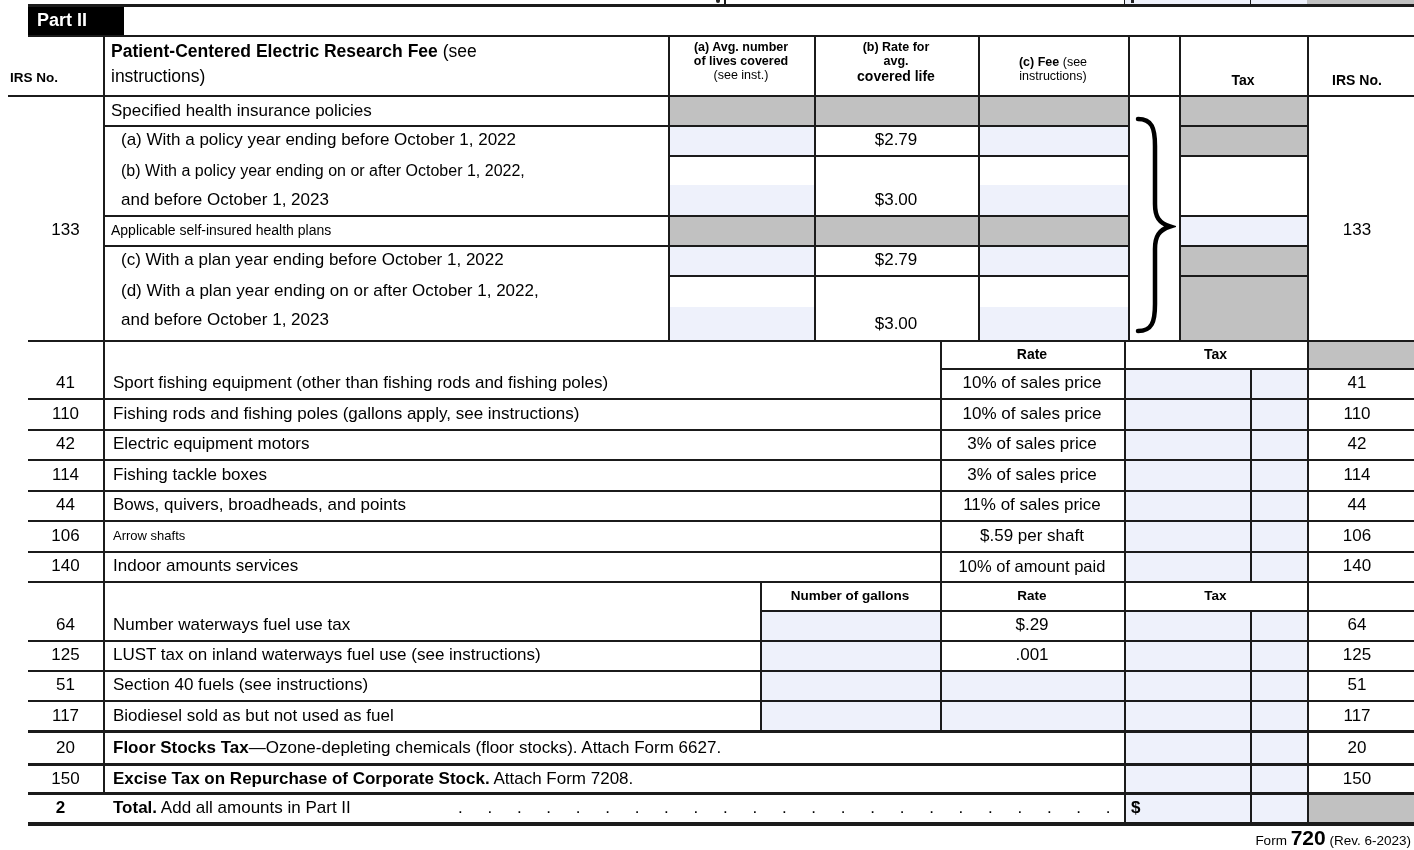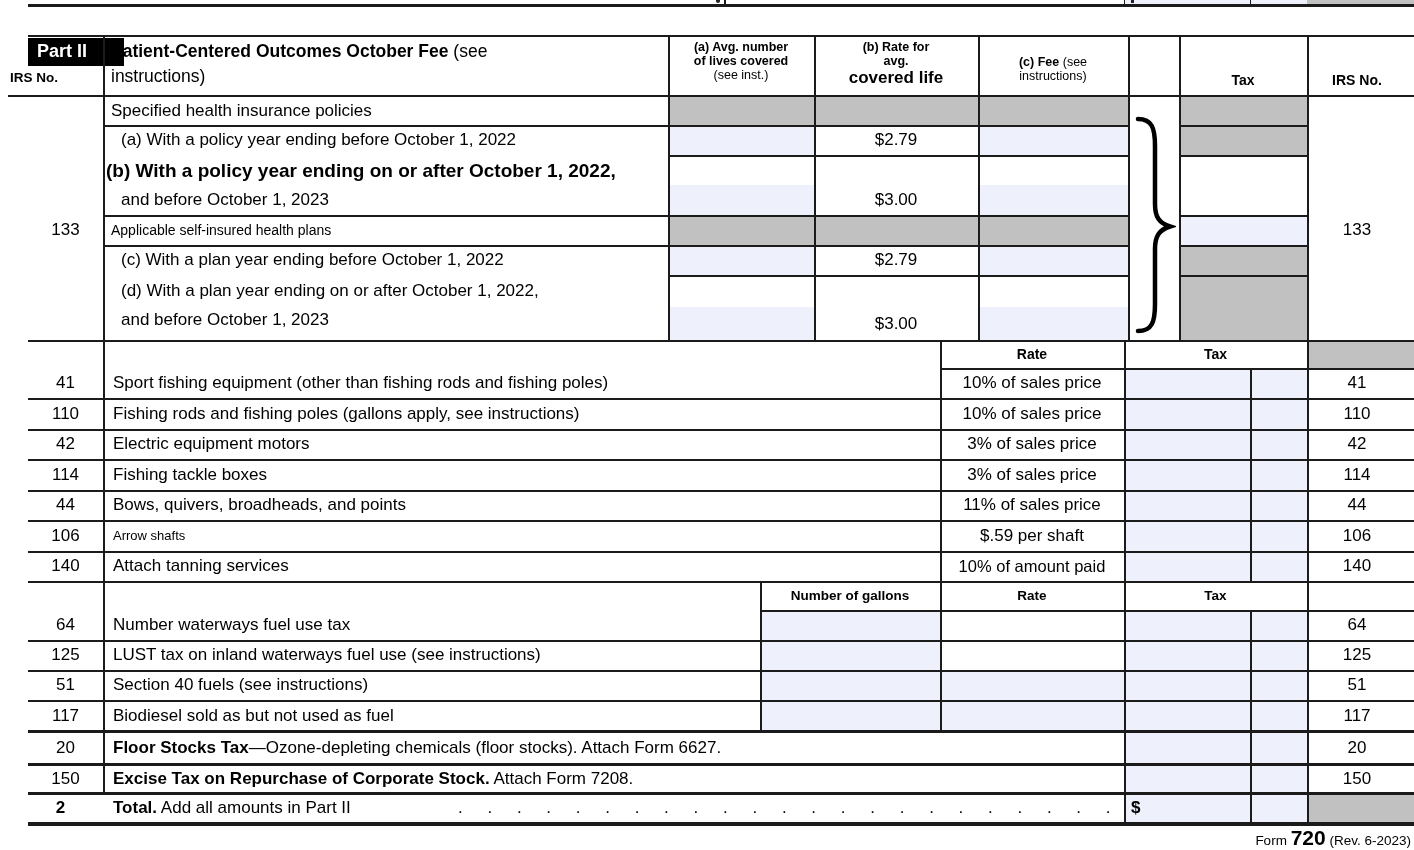--- a/index.html
+++ b/index.html
@@ -4,21 +4,21 @@
 <style>
   html,body{margin:0;padding:0;background:#fff;}
   .page{position:relative;width:1414px;height:850px;background:#fff;overflow:hidden;
         font-family:"Liberation Sans", sans-serif;color:#000;}
   .hl{position:absolute;background:#1b1b1b;}
   .vl{position:absolute;background:#1b1b1b;}
   .rect{position:absolute;}
   .t{position:absolute;white-space:nowrap;color:#000;}
   .ctr{text-align:center;}
   .b{font-weight:bold;}
-  .badge{position:absolute;background:#000;color:#fff;font-weight:bold;margin-top:31px;}
+  .badge{position:absolute;background:#000;color:#fff;font-weight:bold;}
 </style>
 </head>
 <body>
 
 <div class="page">
 
   <div class="rect" style="left:1124px;top:0;width:126px;height:4px;background:#eef1fb;"></div>
   <div class="rect" style="left:1250px;top:0;width:57px;height:4px;background:#eef1fb;"></div>
   <div class="rect" style="left:1307px;top:0;width:107px;height:4px;background:#c1c1c1;"></div>
   <div class="vl" style="left:724px;top:0;width:2px;height:4px;"></div>
@@ -99,39 +99,39 @@
   <div class="vl" style="left:940px;top:340px;width:1.5px;height:242px;"></div>
   <div class="vl" style="left:1124px;top:340px;width:1.5px;height:484px;"></div>
   <div class="vl" style="left:1250px;top:368px;width:1.5px;height:214px;"></div>
   <div class="vl" style="left:760px;top:581px;width:1.5px;height:150px;"></div>
   <div class="vl" style="left:940px;top:581px;width:1.5px;height:150px;"></div>
   <div class="vl" style="left:1250px;top:610px;width:1.5px;height:121px;"></div>
   <div class="vl" style="left:1250px;top:733px;width:1.5px;height:90px;"></div>
 
   <div class="t b" style="left:10px;top:70px;font-size:13.5px;">IRS No.</div>
   <div class="t" style="left:111px;top:41px;font-size:17.5px;">
-    <span class="b">Patient-Centered Outcomes October Fee</span><span> (see</span>
+    <span class="b">Patient-Centered Electric Research Fee</span><span> (see</span>
   </div>
   <div class="t" style="left:111px;top:66px;font-size:17.5px;">instructions)</div>
   <div class="t b ctr" style="left:668px;top:40px;width:146px;font-size:12.5px;">(a) Avg. number</div>
   <div class="t b ctr" style="left:668px;top:54px;width:146px;font-size:12.5px;">of lives covered</div>
   <div class="t ctr" style="left:668px;top:68px;width:146px;font-size:12.5px;">(see inst.)</div>
   <div class="t b ctr" style="left:814px;top:40px;width:164px;font-size:12.5px;">(b) Rate for</div>
   <div class="t b ctr" style="left:814px;top:54px;width:164px;font-size:12.5px;">avg.</div>
-  <div class="t b ctr" style="left:814px;top:68px;width:164px;font-size:17px;">covered life</div>
+  <div class="t b ctr" style="left:814px;top:68px;width:164px;font-size:14px;">covered life</div>
   <div class="t ctr" style="left:978px;top:55px;width:150px;font-size:12.5px;">
     <span class="b">(c) Fee</span><span> (see</span>
   </div>
   <div class="t ctr" style="left:978px;top:69px;width:150px;font-size:12.5px;">instructions)</div>
   <div class="t b ctr" style="left:1179px;top:72px;width:128px;font-size:14px;">Tax</div>
   <div class="t b ctr" style="left:1307px;top:72px;width:100px;font-size:14px;">IRS No.</div>
 
   <div class="t" style="left:111px;top:97px;line-height:28px;font-size:17px;">Specified health insurance policies</div>
   <div class="t" style="left:121px;top:125px;line-height:30px;font-size:17px;">(a) With a policy year ending before October 1, 2022</div>
-  <div class="t" style="left:106px;top:157px;line-height:28px;font-size:19px;font-weight:bold;">(b) With a policy year ending on or after October 1, 2022,</div>
+  <div class="t" style="left:121px;top:157px;line-height:28px;font-size:16px;">(b) With a policy year ending on or after October 1, 2022,</div>
   <div class="t" style="left:121px;top:186px;line-height:28px;font-size:17px;">and before October 1, 2023</div>
   <div class="t ctr" style="left:28px;top:215px;width:75px;line-height:30px;font-size:17px;">133</div>
   <div class="t" style="left:111px;top:215px;line-height:30px;font-size:14px;">Applicable self-insured health plans</div>
   <div class="t" style="left:121px;top:245px;line-height:30px;font-size:17px;">(c) With a plan year ending before October 1, 2022</div>
   <div class="t" style="left:121px;top:277px;line-height:28px;font-size:17px;">(d) With a plan year ending on or after October 1, 2022,</div>
   <div class="t" style="left:121px;top:306px;line-height:28px;font-size:17px;">and before October 1, 2023</div>
   <div class="t ctr" style="left:814px;top:125px;width:164px;line-height:30px;font-size:17px;">$2.79</div>
   <div class="t ctr" style="left:814px;top:185px;width:164px;line-height:30px;font-size:17px;">$3.00</div>
   <div class="t ctr" style="left:814px;top:245px;width:164px;line-height:30px;font-size:17px;">$2.79</div>
   <div class="t ctr" style="left:814px;top:308px;width:164px;line-height:32px;font-size:17px;">$3.00</div>
@@ -168,34 +168,36 @@
   <div class="t" style="left:113px;top:490px;line-height:30px;font-size:17px;">Bows, quivers, broadheads, and points</div>
   <div class="t ctr" style="left:940px;top:490px;width:184px;line-height:30px;font-size:17px;">11% of sales price</div>
   <div class="t ctr" style="left:1307px;top:490px;width:100px;line-height:30px;font-size:17px;">44</div>
 
   <div class="t ctr" style="left:28px;top:520px;width:75px;line-height:31px;font-size:17px;">106</div>
   <div class="t" style="left:113px;top:520px;line-height:31px;font-size:13px;">Arrow shafts</div>
   <div class="t ctr" style="left:940px;top:520px;width:184px;line-height:31px;font-size:17px;">$.59 per shaft</div>
   <div class="t ctr" style="left:1307px;top:520px;width:100px;line-height:31px;font-size:17px;">106</div>
 
   <div class="t ctr" style="left:28px;top:551px;width:75px;line-height:30px;font-size:17px;">140</div>
-  <div class="t" style="left:113px;top:551px;line-height:30px;font-size:17px;">Attach tanning services</div>
+  <div class="t" style="left:113px;top:551px;line-height:30px;font-size:17px;">Indoor amounts services</div>
   <div class="t ctr" style="left:940px;top:551px;width:184px;line-height:30px;font-size:16.5px;">10% of amount paid</div>
   <div class="t ctr" style="left:1307px;top:551px;width:100px;line-height:30px;font-size:17px;">140</div>
 
   <div class="t b ctr" style="left:760px;top:582px;width:180px;line-height:28px;font-size:13.5px;">Number of gallons</div>
   <div class="t b ctr" style="left:940px;top:582px;width:184px;line-height:28px;font-size:13.5px;">Rate</div>
   <div class="t b ctr" style="left:1124px;top:582px;width:183px;line-height:28px;font-size:13.5px;">Tax</div>
 
   <div class="t ctr" style="left:28px;top:610px;width:75px;line-height:30px;font-size:17px;">64</div>
   <div class="t" style="left:113px;top:610px;line-height:30px;font-size:17px;">Number waterways fuel use tax</div>
+  <div class="t ctr" style="left:940px;top:610px;width:184px;line-height:30px;font-size:17px;">$.29</div>
   <div class="t ctr" style="left:1307px;top:610px;width:100px;line-height:30px;font-size:17px;">64</div>
 
   <div class="t ctr" style="left:28px;top:640px;width:75px;line-height:30px;font-size:17px;">125</div>
   <div class="t" style="left:113px;top:640px;line-height:30px;font-size:17px;">LUST tax on inland waterways fuel use (see instructions)</div>
+  <div class="t ctr" style="left:940px;top:640px;width:184px;line-height:30px;font-size:17px;">.001</div>
   <div class="t ctr" style="left:1307px;top:640px;width:100px;line-height:30px;font-size:17px;">125</div>
 
   <div class="t ctr" style="left:28px;top:670px;width:75px;line-height:30px;font-size:17px;">51</div>
   <div class="t" style="left:113px;top:670px;line-height:30px;font-size:17px;">Section 40 fuels (see instructions)</div>
   <div class="t ctr" style="left:1307px;top:670px;width:100px;line-height:30px;font-size:17px;">51</div>
 
   <div class="t ctr" style="left:28px;top:700px;width:75px;line-height:31px;font-size:17px;">117</div>
   <div class="t" style="left:113px;top:700px;line-height:31px;font-size:17px;">Biodiesel sold as but not used as fuel</div>
   <div class="t ctr" style="left:1307px;top:700px;width:100px;line-height:31px;font-size:17px;">117</div>
 

